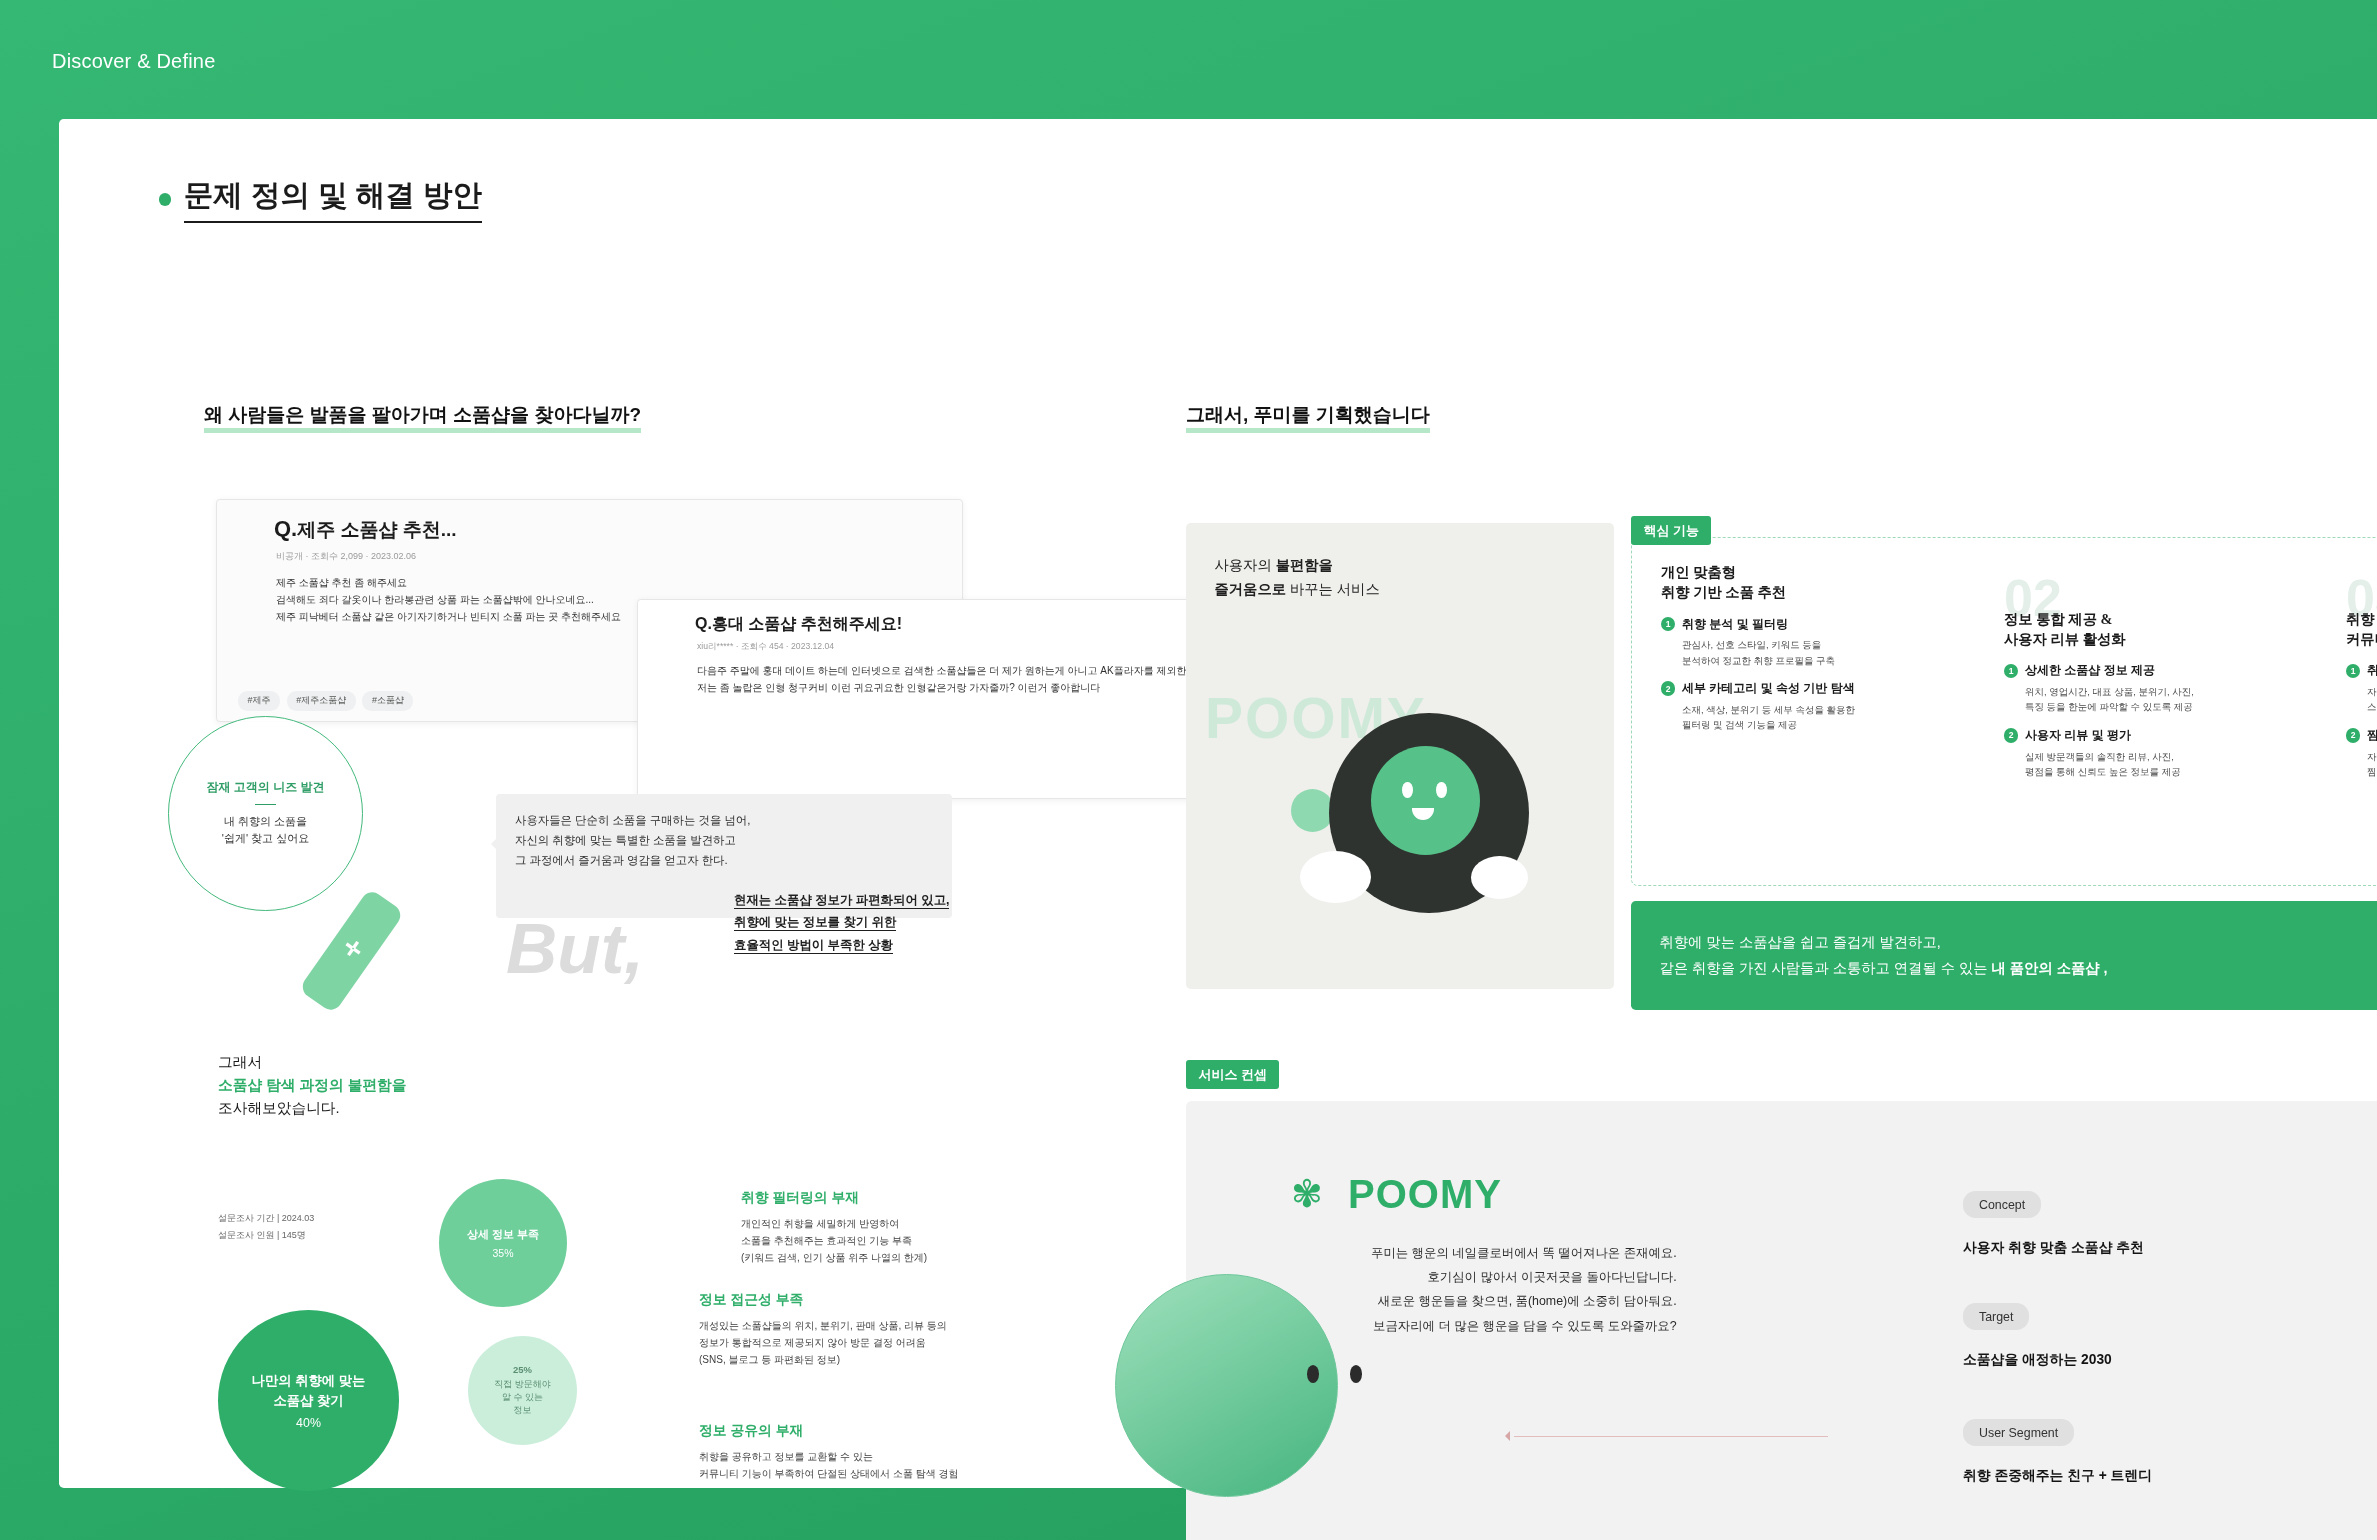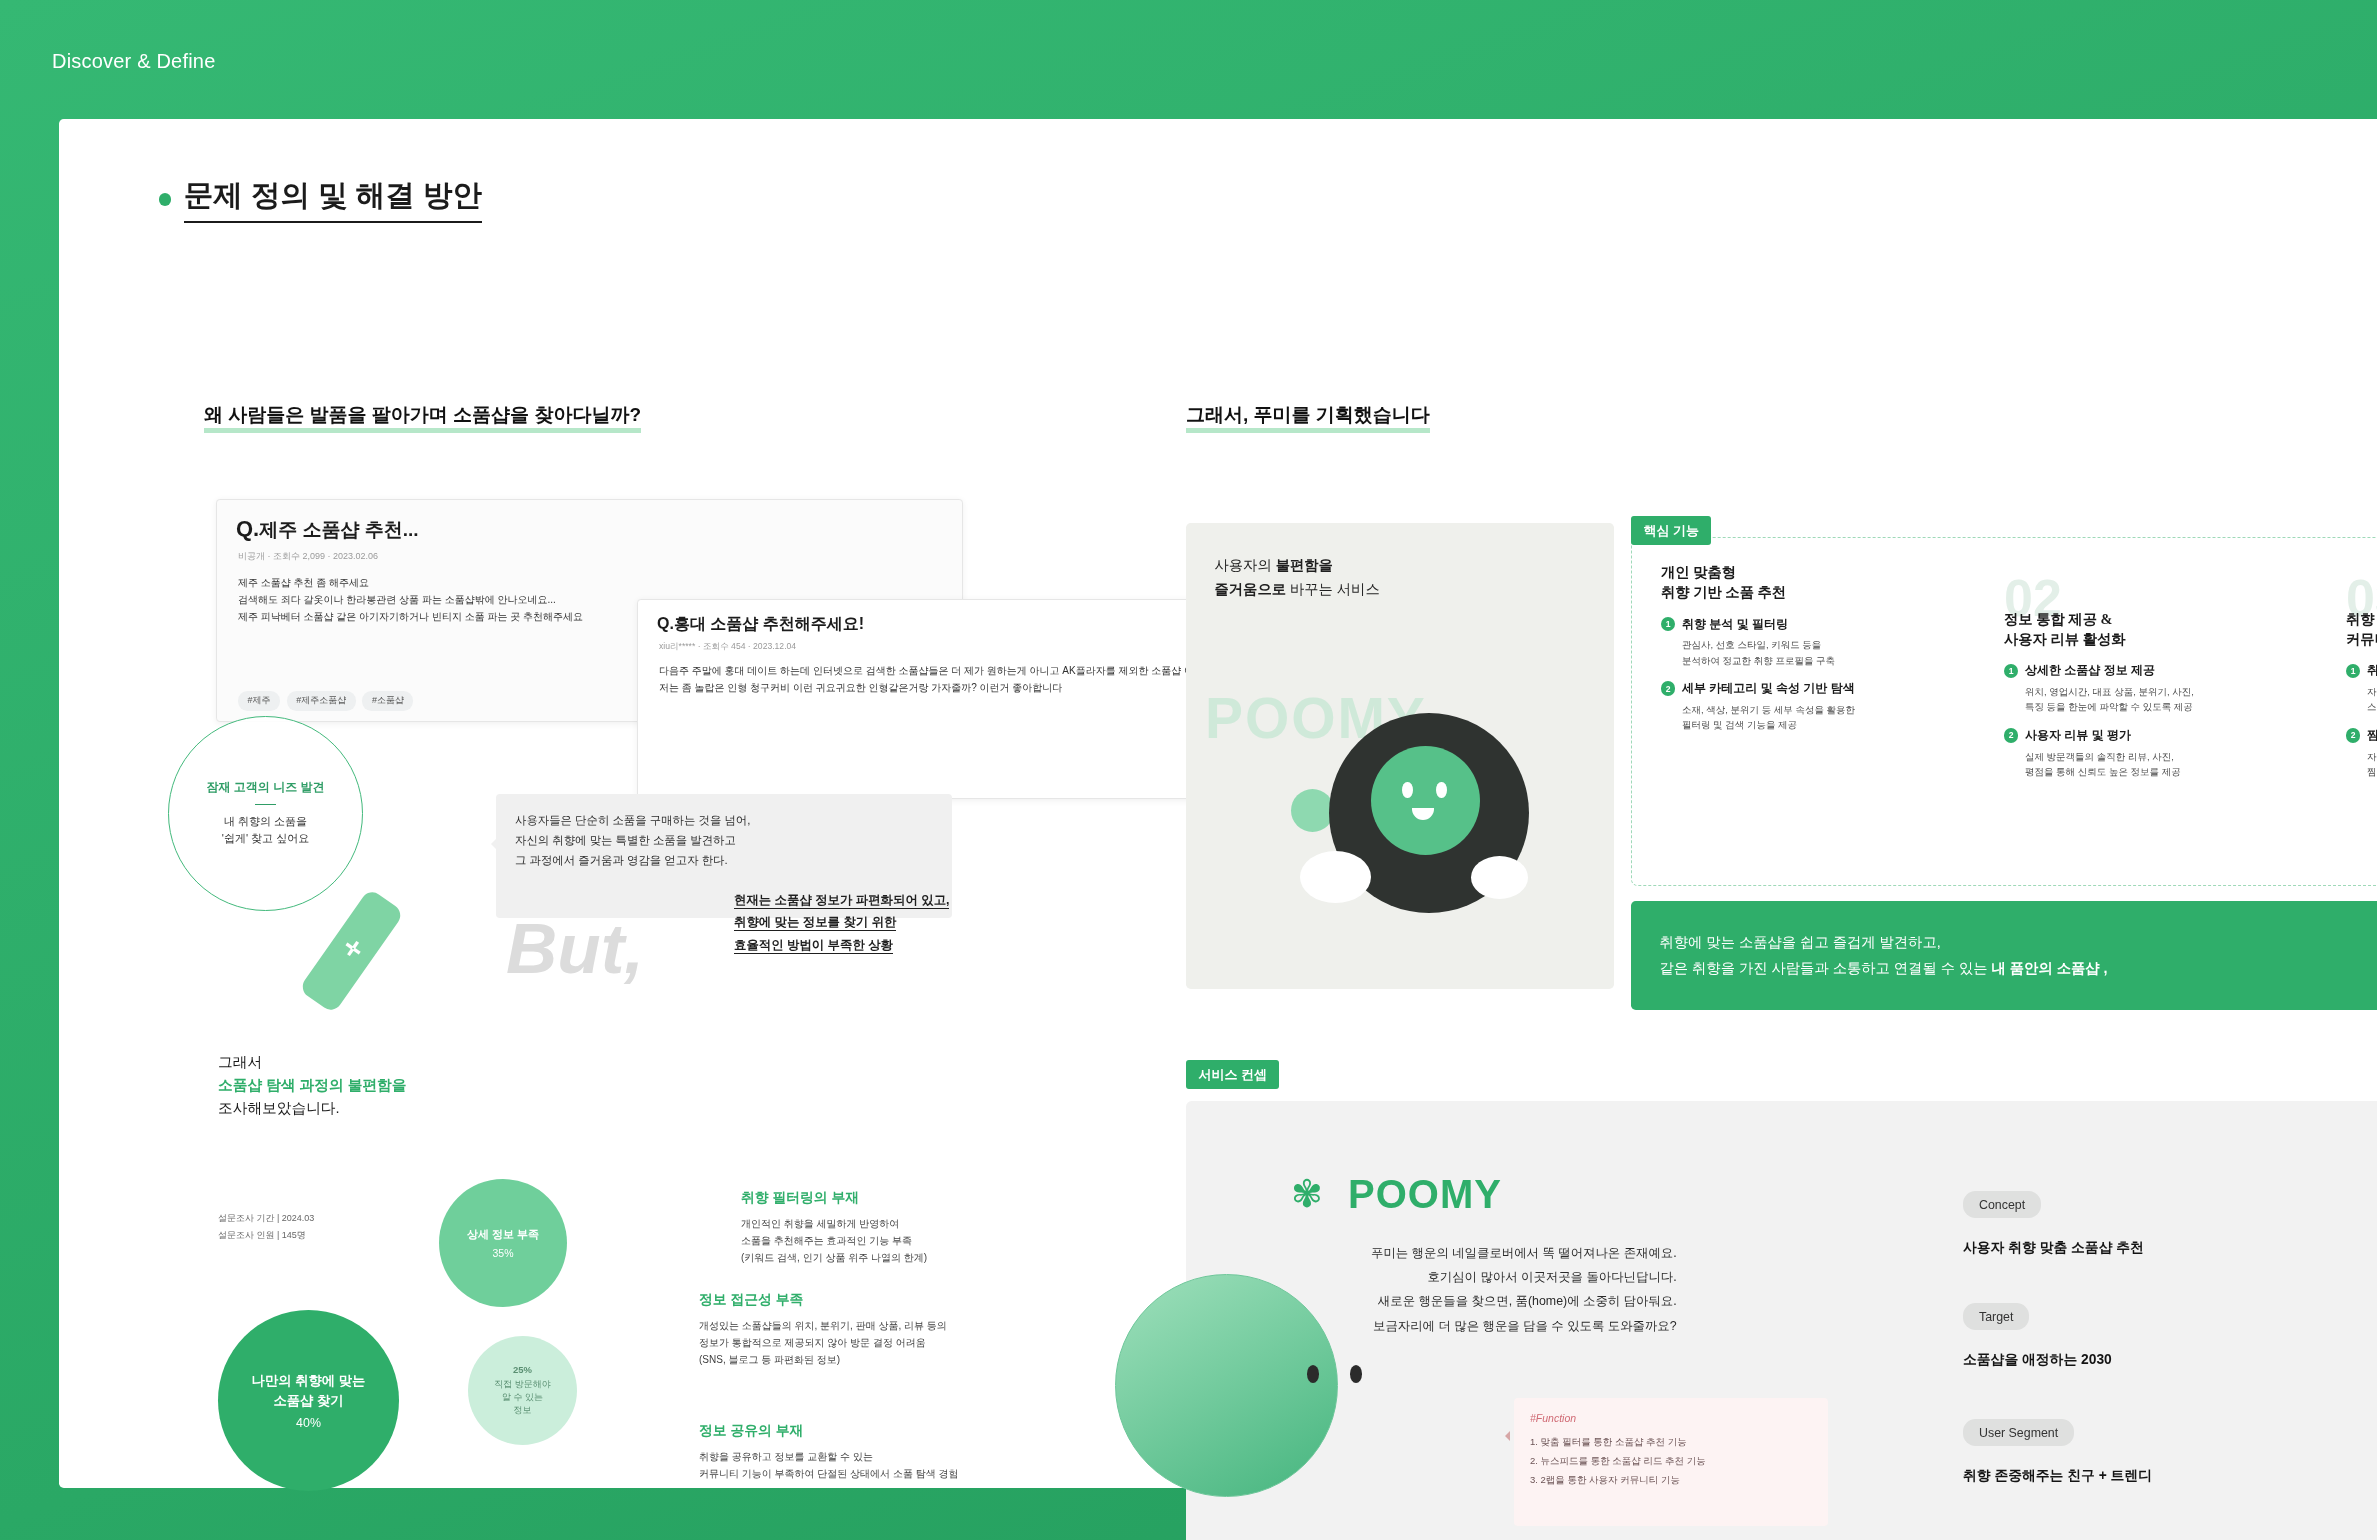--- a/index.html
+++ b/index.html
@@ -43,20 +43,21 @@
 
   
   .left-head { position: absolute; left: 145px; top: 285px; }
   .right-head { position: absolute; left: 1127px; top: 285px; }
 
   
   .qcard {
     position: absolute; background: #fbfbfb;
     border: 0.5px solid #e6e6e6; border-radius: 3.8px;
     box-shadow: 0 1.9px 6.7px rgba(0,0,0,.06);
+    padding-left: 38px;
   }
   .qcard1 { left: 157px; top: 380px; width: 747px; height: 223px; }
   .qcard2 { left: 578px; top: 480px; width: 732px; height: 200px; background:#fff; }
   .q-title { font-size: 19px; font-weight: bold; color: #1c1c1c; padding: 16px 0 0 19px; }
   .q-title .qmark { font-size: 22px; font-weight: bold; }
   .q-meta { font-size: 9px; color: #9a9a9a; padding: 6.7px 0 0 21px; }
   .q-body { font-size: 10px; color: #303030; line-height: 1.7; padding: 11.4px 0 0 21px; }
   .q-tags { position: absolute; bottom: 10.5px; left: 21px; display: flex; gap: 6.7px; }
   .q-tag { font-size: 9px; color: #555; background: #eef0f1; border-radius: 9.5px; padding: 3.3px 9.5px; }
   .q2-title { font-size: 16px; font-weight: bold; color: #1c1c1c; padding: 14.3px 0 0 19px; }
@@ -433,26 +434,20 @@
     <div class="sc-logo">POOMY</div>
     <div class="sc-desc">
       <div>푸미는 행운의 네일클로버에서 똑 떨어져나온 존재예요.</div>
       <div style="text-align:right">호기심이 많아서 이곳저곳을 돌아다닌답니다.</div>
       <div style="text-align:right">새로운 행운들을 찾으면, 품(home)에 소중히 담아둬요.</div>
       <div style="text-align:right">보금자리에 더 많은 행운을 담을 수 있도록 도와줄까요?</div>
     </div>
 
     <div class="sc-arrow"></div>
     <div class="sc-line"></div>
-    <div class="func-box">
-      <div class="ft">#Function</div>
-      <p>1. 맞춤 필터를 통한 소품샵 추천 기능</p>
-      <p>2. 뉴스피드를 통한 소품샵 리드 추천 기능</p>
-      <p>3. 2랩을 통한 사용자 커뮤니티 기능</p>
-    </div>
 
     <div class="chip ch1">Concept</div>
     <div class="chip-v cv1">사용자 취향 맞춤 소품샵 추천</div>
     <div class="chip ch2">Target</div>
     <div class="chip-v cv2">소품샵을 애정하는 2030</div>
     <div class="chip ch3">User Segment</div>
     <div class="chip-v cv3">취향 존중해주는 친구 + 트렌디</div>
 
     <div class="big-circle"></div>
     <div class="bc-eye bce1"></div>

